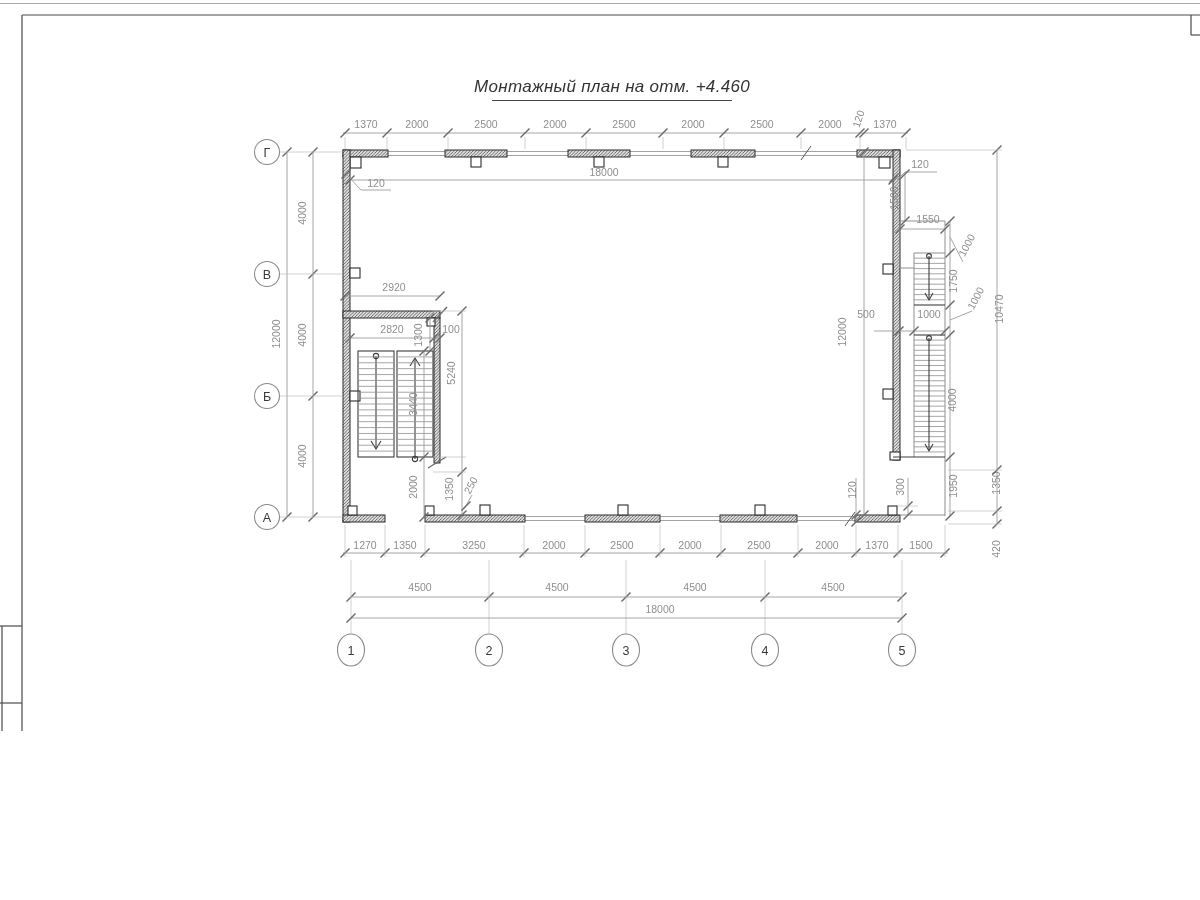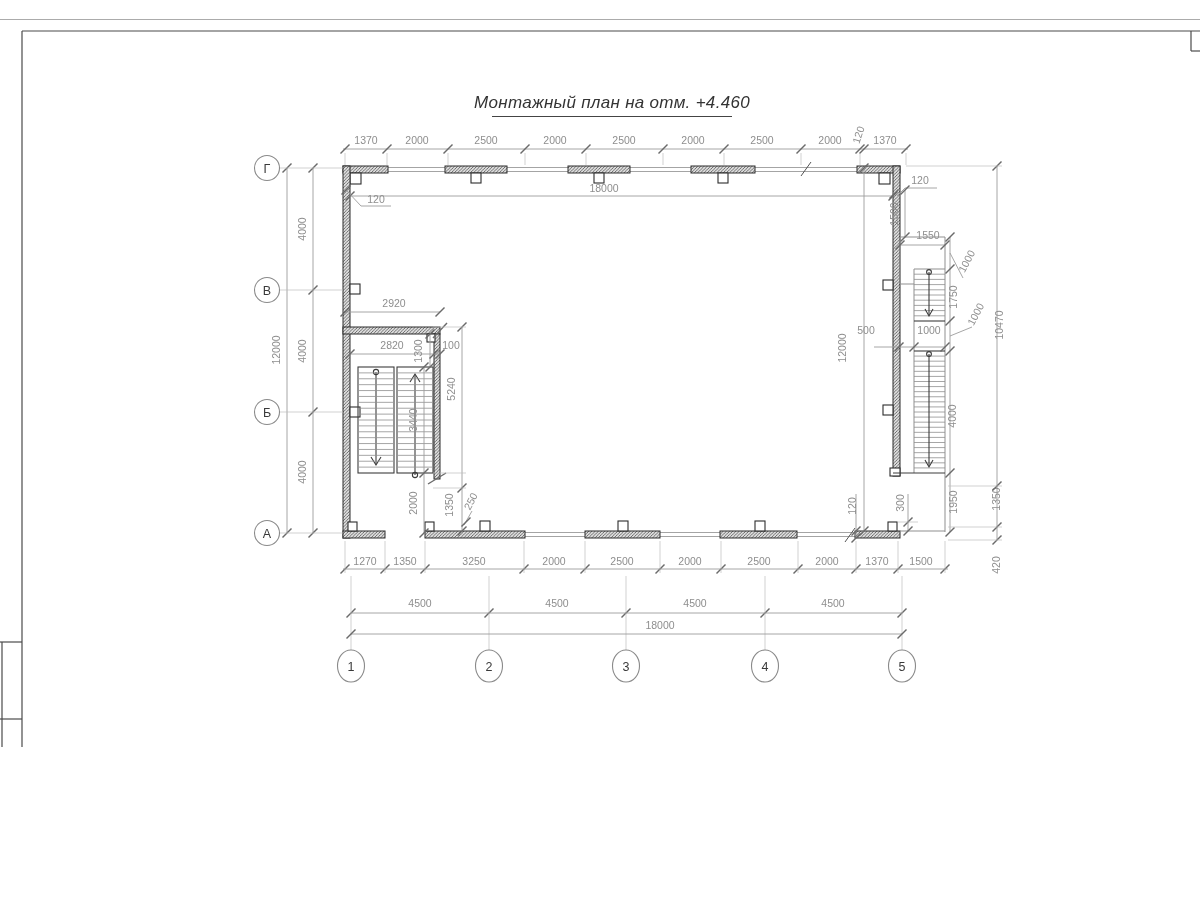--- a/index.html
+++ b/index.html
@@ -1,16 +1,16 @@
 <!DOCTYPE html>
 <html><head>
 <meta charset="utf-8">
 <style>
   html,body{margin:0;padding:0;background:#fff;}
-  .stage{width:1200px;height:731px;position:relative;background:#fff;font-family:"Liberation Sans",sans-serif;margin-top:16px;}
+  .stage{width:1200px;height:731px;position:relative;background:#fff;font-family:"Liberation Sans",sans-serif;}
   svg{display:block;}
   .dl{stroke:#9c9c9c;stroke-width:0.9;}
   .ext{stroke:#bdbdbd;stroke-width:0.7;}
   .tick{stroke:#6a6a6a;stroke-width:1.4;}
   .tread{stroke:#8f8f8f;stroke-width:0.8;}
   .thin{stroke:#8f8f8f;stroke-width:1;}
   .stair{stroke:#3c3c3c;stroke-width:1.1;fill:none;}
   .wall{fill:url(#hatch);stroke:#2d2d2d;stroke-width:1;}
   .pil{fill:#ffffff;stroke:#2d2d2d;stroke-width:1.1;}
   .win{stroke:#9a9a9a;stroke-width:0.9;}

